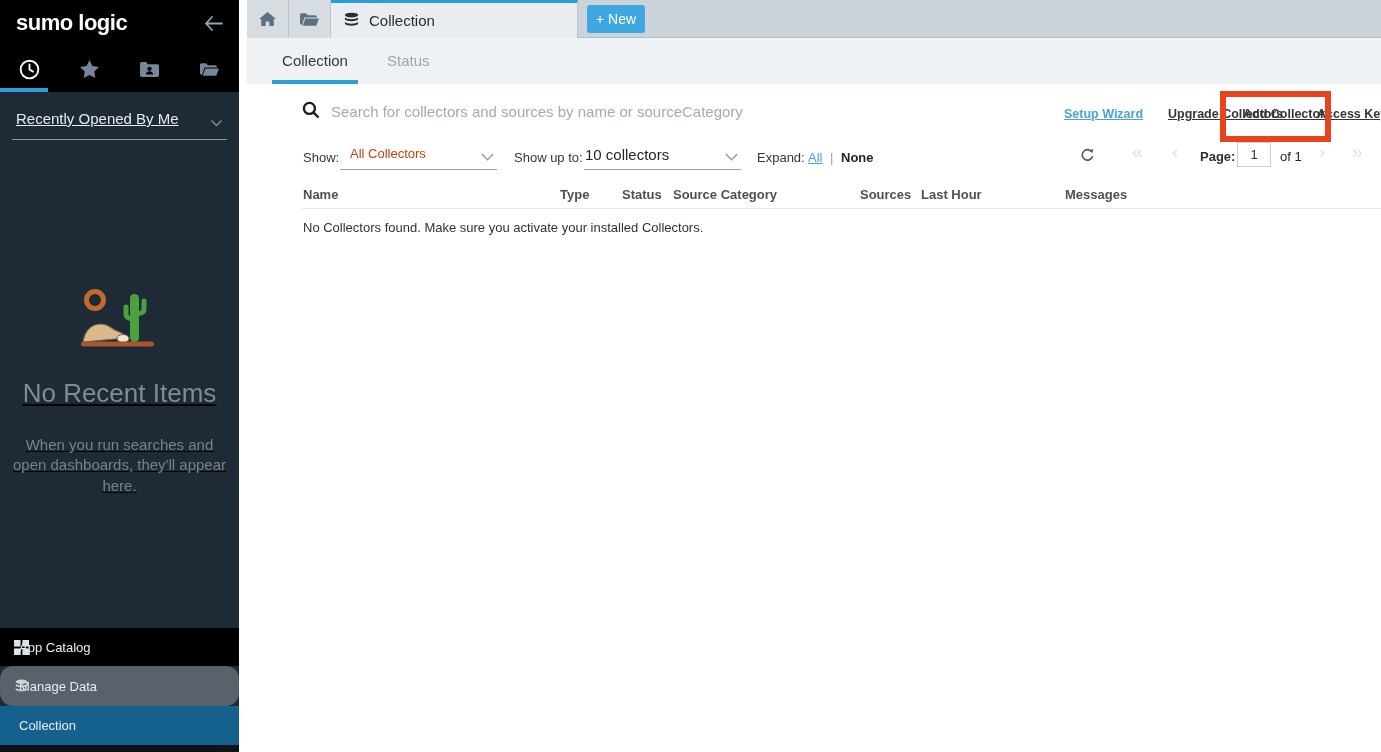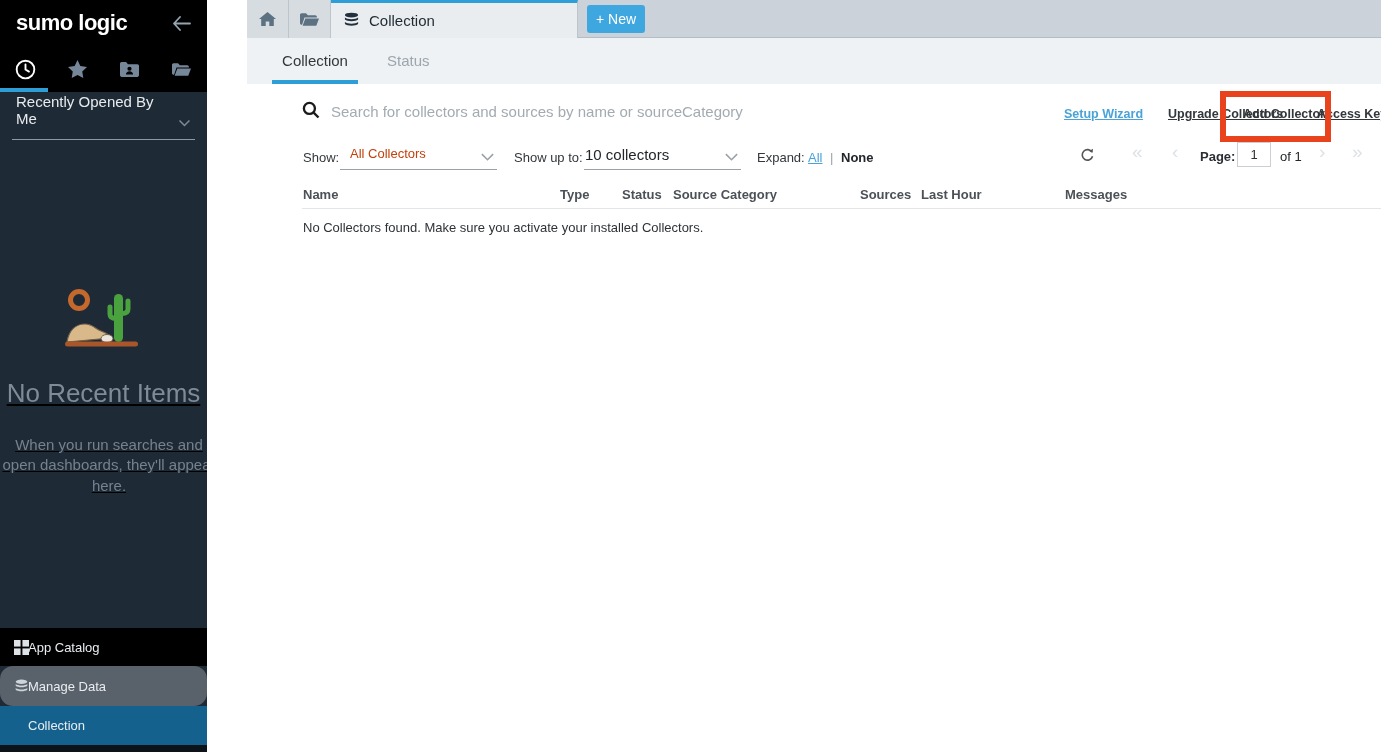--- a/index.html
+++ b/index.html
@@ -1,33 +1,33 @@
 <!DOCTYPE html>
 <html style="--accent: #2e9fd6; --button-blue: #3ea7e0; --link-blue: #4aa3d8; --annotation-red: #e8431c; --sidebar-navy: #1e2a36; --active-nav-blue: #15618e;"><head>
 <meta charset="utf-8">
 <style>
   * { margin:0; padding:0; box-sizing:border-box; }
   body { font-family:"Liberation Sans", sans-serif; background:#fff; }
   .screen { position:relative; width:1381px; height:752px; overflow:hidden; background:#fff; }
 
   
-  .sidebar { position:absolute; left:0; top:0; width:207px; height:752px; background:#1e2a36; overflow:hidden; }
+  .sidebar { position:absolute; left:0; top:0; width:239px; height:752px; background:#1e2a36; overflow:hidden; }
   .logo-bar { position:absolute; top:0; left:0; right:0; height:46px; background:#000; display:flex; align-items:center; justify-content:space-between; padding:0 16px; }
   .logo-text { color:#fff; font-size:22px; font-weight:bold; letter-spacing:-0.5px; }
   .lib-tabs { position:absolute; top:46px; left:0; right:0; height:46px; background:#000; display:flex; }
   .lib-tab { flex:1; display:flex; align-items:center; justify-content:center; position:relative; cursor:pointer; }
   .lib-underline { position:absolute; left:0; bottom:0; width:48px; height:4px; background:var(--accent,#2e9fd6); }
-  .recent-row { position:absolute; top:92px; left:12px; right:12px; height:48px; border-bottom:1px solid #8b99a3; display:flex; align-items:flex-end; justify-content:space-between; padding:0 4px 12px 4px; color:#e8ebee; font-size:15px; cursor:pointer; }
+  .recent-row { position:absolute; top:92px; left:12px; right:12px; height:48px; border-bottom:1px solid #8b99a3; display:flex; align-items:flex-end; justify-content:space-between; padding:0 4px 12px 4px; color:#e8ebee; font-size:15px; cursor:pointer;text-decoration:underline; }
   .empty-state { position:absolute; top:288px; left:0; right:0; text-align:center;text-decoration:underline; }
   .empty-title { margin-top:22px; font-size:26px; font-weight:normal; color:#7e8c97; }
   .empty-desc { margin:26px auto 0; width:218px; font-size:15px; line-height:1.35; color:#76828d; }
   .sidebar-nav { position:absolute; left:0; right:0; bottom:0; }
   .nav-row { position:relative; display:flex; align-items:center; font-size:13px; color:#e9edf0; cursor:pointer; }
   .nav-icon { position:absolute; left:14px; display:flex; }
-  .nav-label { margin-left:28px; }
+  .nav-label { margin-left:19px; }
   .nav-app { background:#000; height:38px; }
   .nav-manage { background:#59616a; height:40px;border-radius:13px; }
   .nav-collection { background:#15618e; height:39px; }
   .nav-spacer { height:7px; background:#0c1319; }
 
   
   .main { position:absolute; left:247px; top:0; right:0; bottom:0; background:#fff; overflow:hidden; }
   .tab-strip { position:absolute; top:0; left:0; right:0; height:38px; background:#cbd2d9; border-bottom:1px solid #b3bdc5; }
   .strip-btn { position:absolute; top:0; width:42px; height:38px; background:#d7dce1; border-right:1px solid #bdc5cc; display:flex; align-items:center; justify-content:center; cursor:pointer; }
   .strip-btn.home { left:0; }

